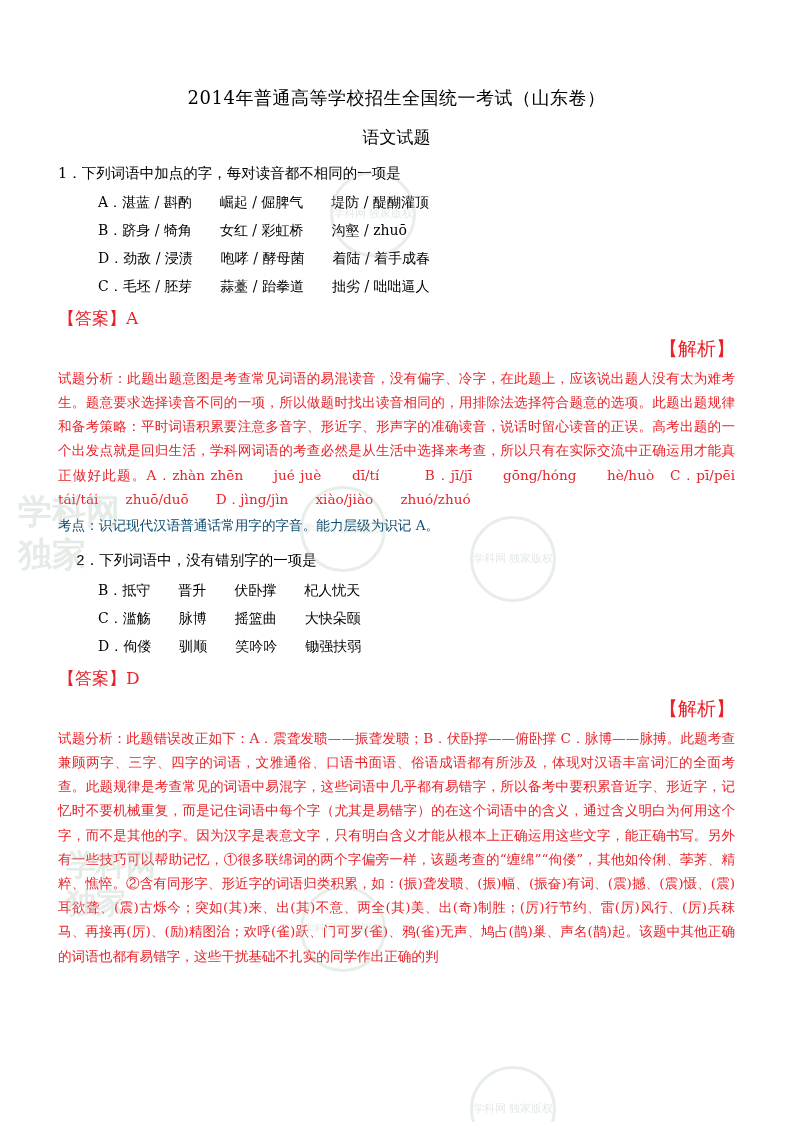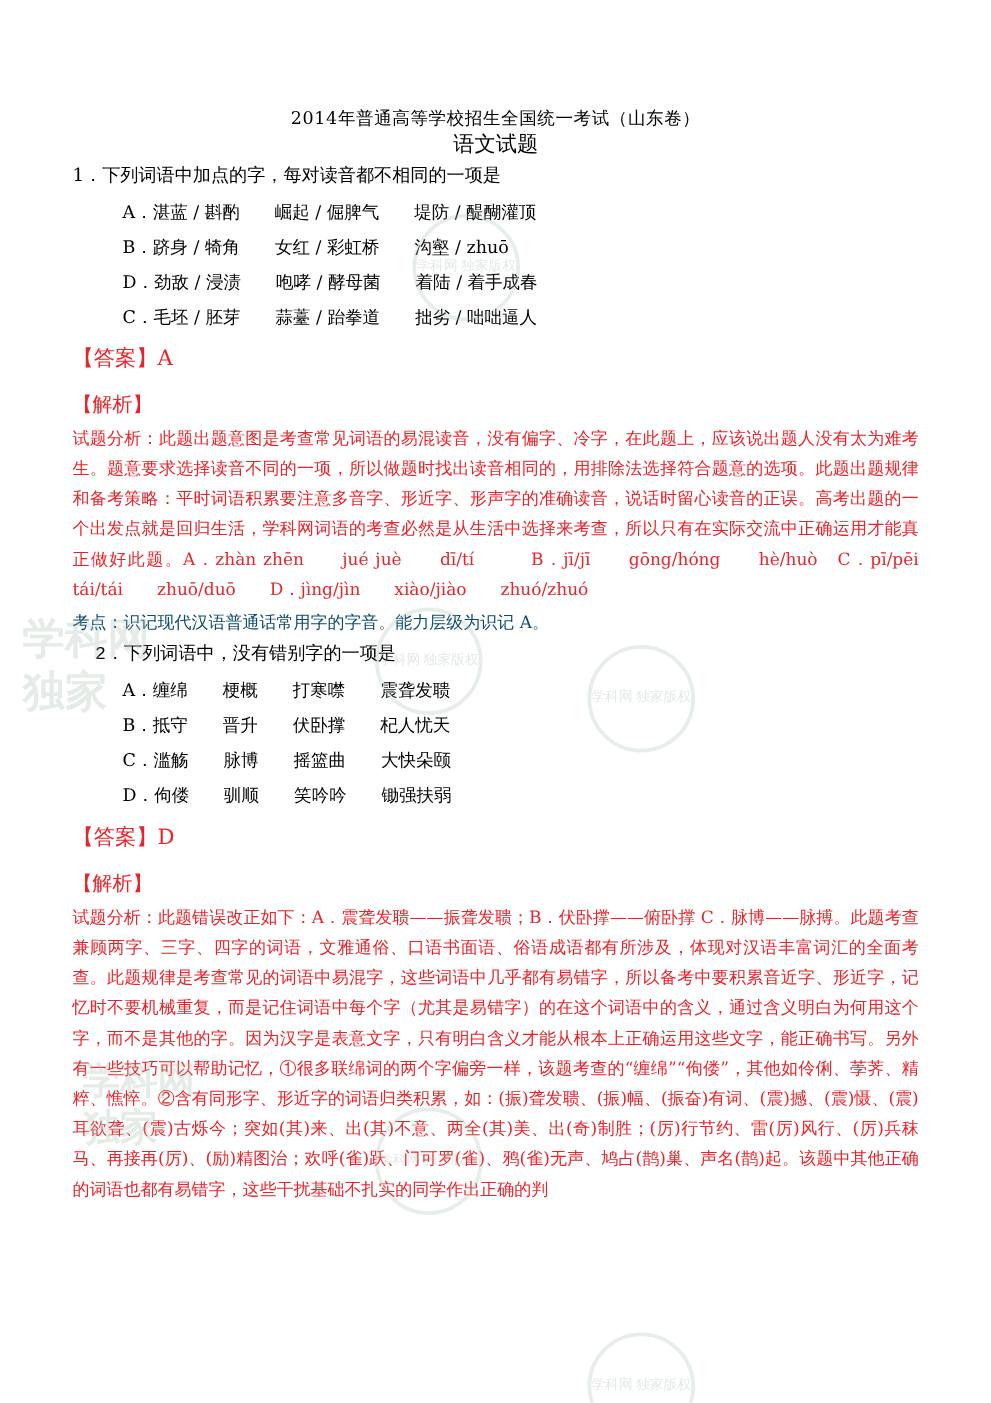--- a/index.html
+++ b/index.html
@@ -17,55 +17,57 @@
   }
   .page {
     position: relative;
     width: 793px;
     height: 1122px;
     box-sizing: border-box;
     padding: 0 58px;
   }
   .doc-title {
     text-align: center;
-    font-size: 14px;
+    font-size: 18px;
     margin-top: 86px;
     letter-spacing: 0.5px;
     color: #000;
   }
   .doc-subtitle {
     text-align: center;
     font-size: 17px;
+    margin-top: 16px;
     color: #000;
   }
   .q-line {
     font-size: 14.5px;
-    margin-top: 4px;
+    margin-top: 14px;
     line-height: 1.5;
   }
   .q-line.indent {
     padding-left: 18px;
     font-family: Liberation Mono, monospace;
   }
   .opt {
     font-size: 14px;
     margin-top: 7px;
     padding-left: 40px;
     white-space: pre;
     line-height: 1.5;
   }
   .ans-label {
     font-size: 17px;
     margin-top: 10px;
     color: #e8232a;
   }
   .analysis-label {
-    font-size: 16px;
-    margin-top: 16px;
+    font-size: 19px;
+    margin-top: 6px;
     color: #e8232a;
+    text-align: right;
   }
   .para {
     color: #e8232a;
     font-size: 13.6px;
     line-height: 1.78;
     text-align: justify;
     margin-top: 4px;
     text-indent: 0;
   }
   .kaodian {
@@ -148,21 +150,20 @@
   <div class="opt">A．湛蓝 / 斟酌　　崛起 / 倔脾气　　堤防 / 醍醐灌顶</div>
   <div class="opt">B．跻身 / 犄角　　女红 / 彩虹桥　　沟壑 / zhuō</div>
   <div class="opt">D．劲敌 / 浸渍　　咆哮 / 酵母菌　　着陆 / 着手成春</div>
   <div class="opt">C．毛坯 / 胚芽　　蒜薹 / 跆拳道　　拙劣 / 咄咄逼人</div>
   <div class="ans-label">【答案】A</div>
   <div class="analysis-label">【解析】</div>
   <div class="para">试题分析：此题出题意图是考查常见词语的易混读音，没有偏字、冷字，在此题上，应该说出题人没有太为难考生。题意要求选择读音不同的一项，所以做题时找出读音相同的，用排除法选择符合题意的选项。此题出题规律和备考策略：平时词语积累要注意多音字、形近字、形声字的准确读音，说话时留心读音的正误。高考出题的一个出发点就是回归生活，学科网词语的考查必然是从生活中选择来考查，所以只有在实际交流中正确运用才能真正做好此题。A．zhàn zhēn　　jué juè　　dī/tí　　　B．jī/jī　　gōng/hóng　　hè/huò　C．pī/pēi　　tái/tái　　zhuō/duō　　D．jìng/jìn　　xiào/jiào　　zhuó/zhuó</div>
   <div class="kaodian">考点：识记现代汉语普通话常用字的字音。能力层级为识记 A。</div>
 
   <div class="q-line indent">2．下列词语中，没有错别字的一项是</div>
-  <div class="opt">A．缠绵　　梗概　　打寒噤　　震聋发聩</div>
   <div class="opt">B．抵守　　晋升　　伏卧撑　　杞人忧天</div>
   <div class="opt">C．滥觞　　脉博　　摇篮曲　　大快朵颐</div>
   <div class="opt">D．佝偻　　驯顺　　笑吟吟　　锄强扶弱</div>
   <div class="ans-label">【答案】D</div>
   <div class="analysis-label">【解析】</div>
   <div class="para">试题分析：此题错误改正如下：A．震聋发聩——振聋发聩；B．伏卧撑——俯卧撑 C．脉博——脉搏。此题考查兼顾两字、三字、四字的词语，文雅通俗、口语书面语、俗语成语都有所涉及，体现对汉语丰富词汇的全面考查。此题规律是考查常见的词语中易混字，这些词语中几乎都有易错字，所以备考中要积累音近字、形近字，记忆时不要机械重复，而是记住词语中每个字（尤其是易错字）的在这个词语中的含义，通过含义明白为何用这个字，而不是其他的字。因为汉字是表意文字，只有明白含义才能从根本上正确运用这些文字，能正确书写。另外有一些技巧可以帮助记忆，①很多联绵词的两个字偏旁一样，该题考查的“缠绵”“佝偻”，其他如伶俐、荸荠、精粹、憔悴。②含有同形字、形近字的词语归类积累，如：(振)聋发聩、(振)幅、(振奋)有词、(震)撼、(震)慑、(震)耳欲聋、(震)古烁今；突如(其)来、出(其)不意、两全(其)美、出(奇)制胜；(厉)行节约、雷(厉)风行、(厉)兵秣马、再接再(厉)、(励)精图治；欢呼(雀)跃、门可罗(雀)、鸦(雀)无声、鸠占(鹊)巢、声名(鹊)起。该题中其他正确的词语也都有易错字，这些干扰基础不扎实的同学作出正确的判</div>
 
 </div>
 
 </body></html>

